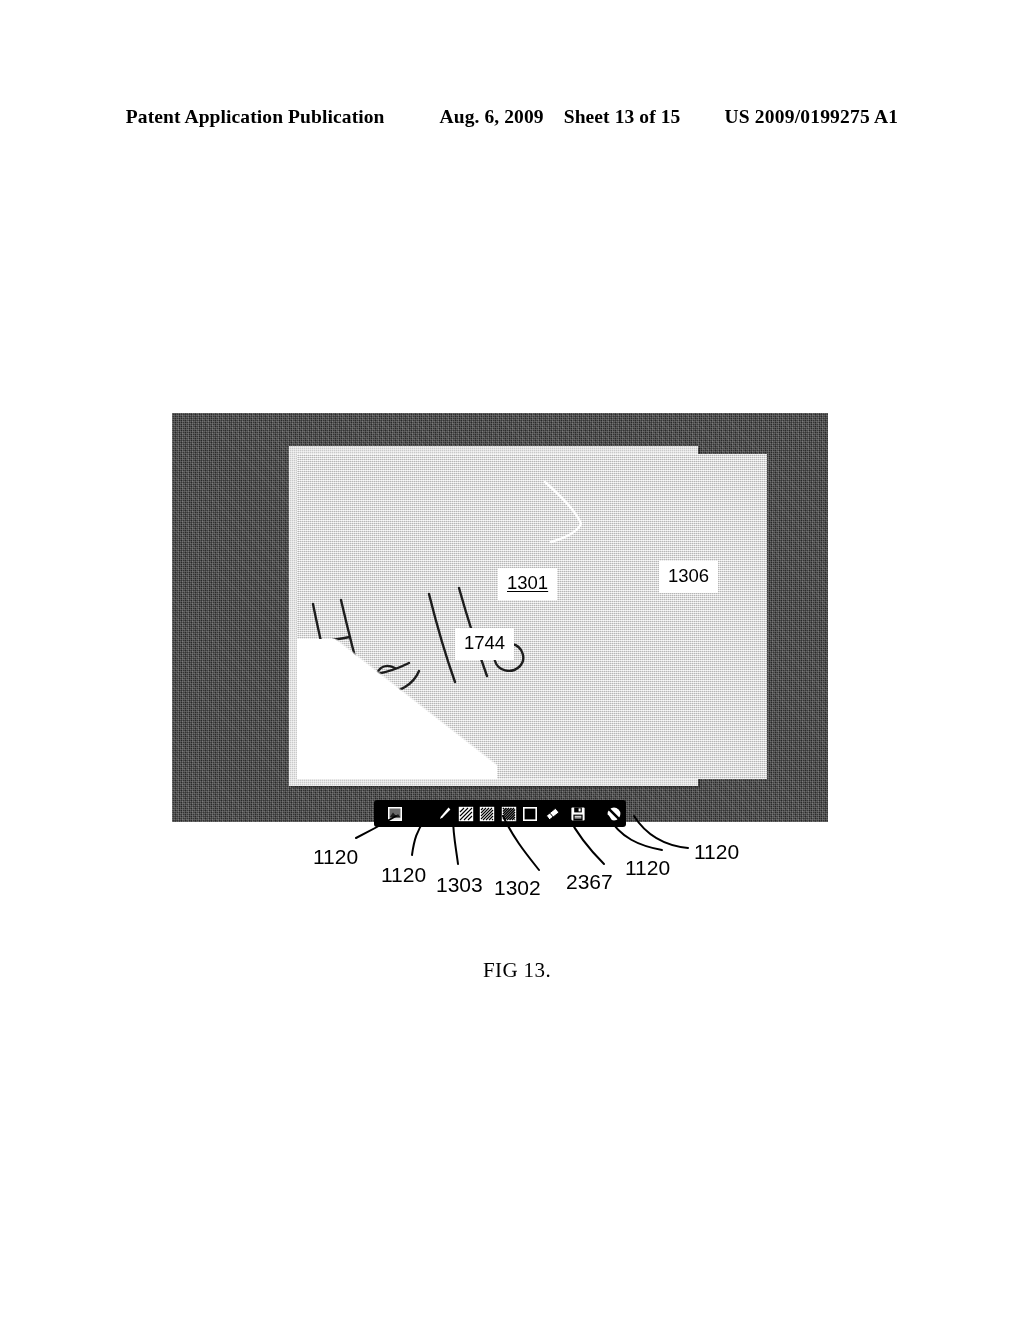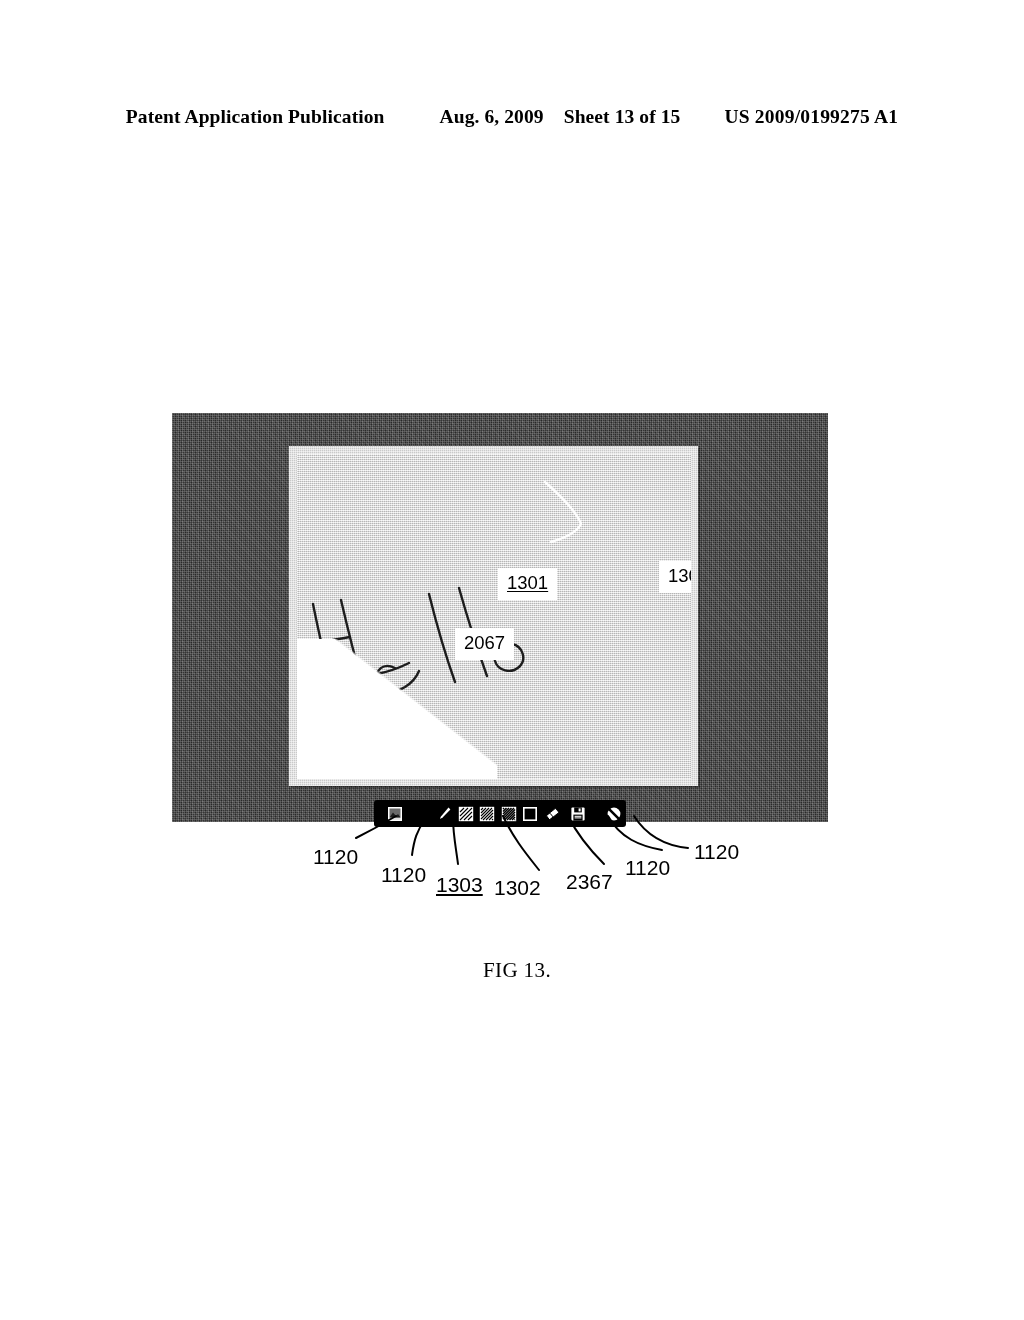--- a/index.html
+++ b/index.html
@@ -77,21 +77,21 @@
       repeating-linear-gradient(0deg,  rgba(255,255,255,.5) 0 1px, rgba(0,0,0,0) 1px 2px),
       repeating-linear-gradient(90deg, rgba(255,255,255,.5) 0 1px, rgba(0,0,0,0) 1px 2px);
     box-shadow: 2px 2px 0 rgba(0,0,0,.25);
   }
 
   
   .canvas {
     position: absolute;
     left: 125px;
     top: 41px;
-    width: 394px;
+    width: 470px;
     height: 325px;
     background: #d8d8d8;
     background-image:
       repeating-linear-gradient(0deg,  rgba(255,255,255,.62) 0 1px, rgba(120,120,120,.20) 1px 2px),
       repeating-linear-gradient(90deg, rgba(255,255,255,.62) 0 1px, rgba(120,120,120,.20) 1px 2px);
     overflow: hidden;
   }
   
   .canvas-curl {
     position: absolute;
@@ -235,21 +235,21 @@
 
     <div class="canvas-curl"></div>
 
     <div class="callout callout-1301 underlined">
       <span>1301</span>
     </div>
     <div class="callout callout-1306">
       <span>1306</span>
     </div>
     <div class="callout callout-1305">
-      <span>2067</span>
+      <span>1744</span>
     </div>
   </div>
 
   <div class="toolbar">
 
     <div class="tb-slot" style="width:44px">
       <svg class="tool-icon" width="16" height="16" viewBox="0 0 16 16">
         <rect x="1" y="1" width="14" height="14" fill="#ffffff"></rect>
         <rect x="2.5" y="2.5" width="11" height="9" fill="#6a6a6a"></rect>
         <path d="M2.5 11.5 L6 6.5 L9 10 L11 8 L13.5 11.5 Z" fill="#1c1c1c"></path>
@@ -354,20 +354,20 @@
     <path d="M662 850 C 640 846, 620 838, 608 816"></path>
 
     <path d="M688 848 C 668 846, 648 838, 634 816"></path>
   </g>
 
 </svg>
 
 <div>
   <div class="refnum" style="left:313px; top:845px;">1120</div>
   <div class="refnum" style="left:381px; top:863px;">1120</div>
-  <div class="refnum" style="left:436px; top:873px;text-decoration:underline;">1303</div>
+  <div class="refnum" style="left:436px; top:873px;">1303</div>
   <div class="refnum" style="left:494px; top:876px;">1302</div>
   <div class="refnum" style="left:566px; top:870px;">2367</div>
   <div class="refnum" style="left:625px; top:856px;">1120</div>
   <div class="refnum" style="left:694px; top:840px;">1120</div>
 </div>
 
 <div class="fig-caption">FIG 13.</div>
 
 </body></html>

